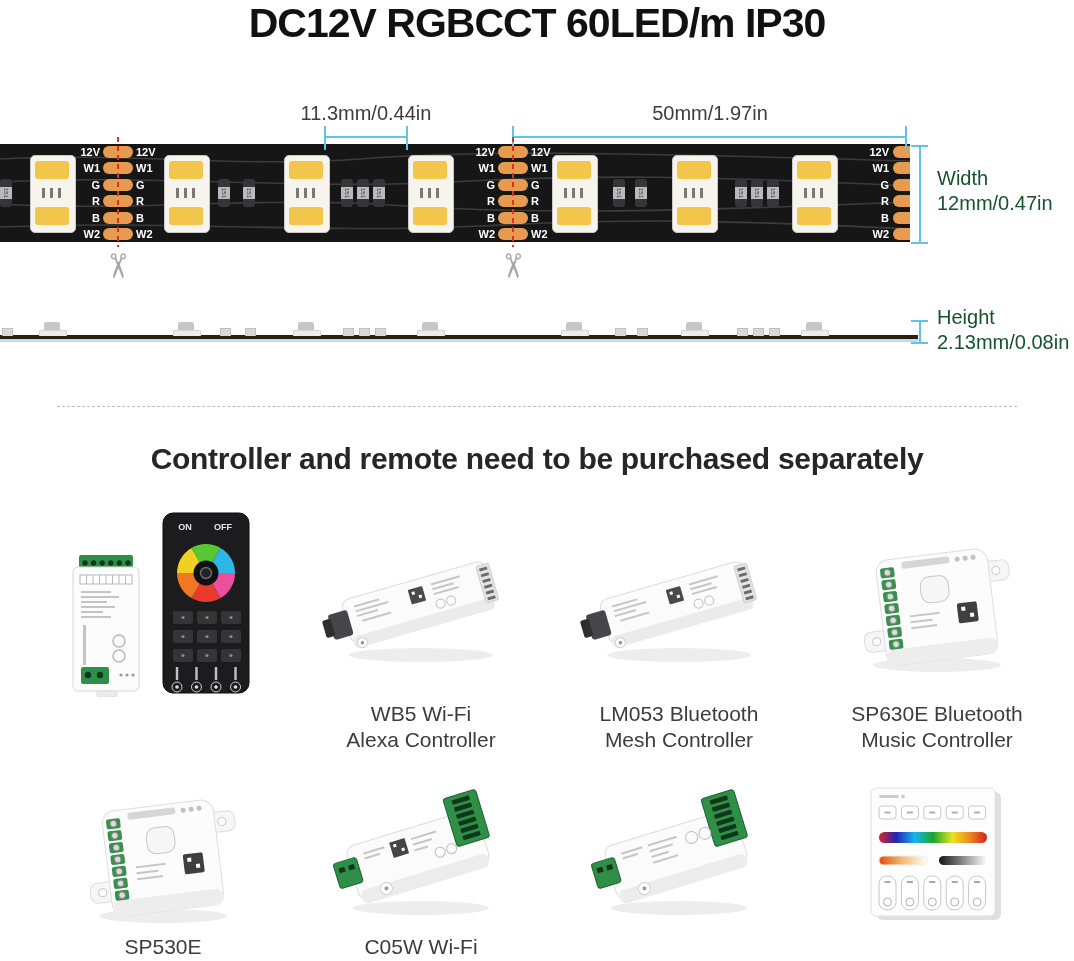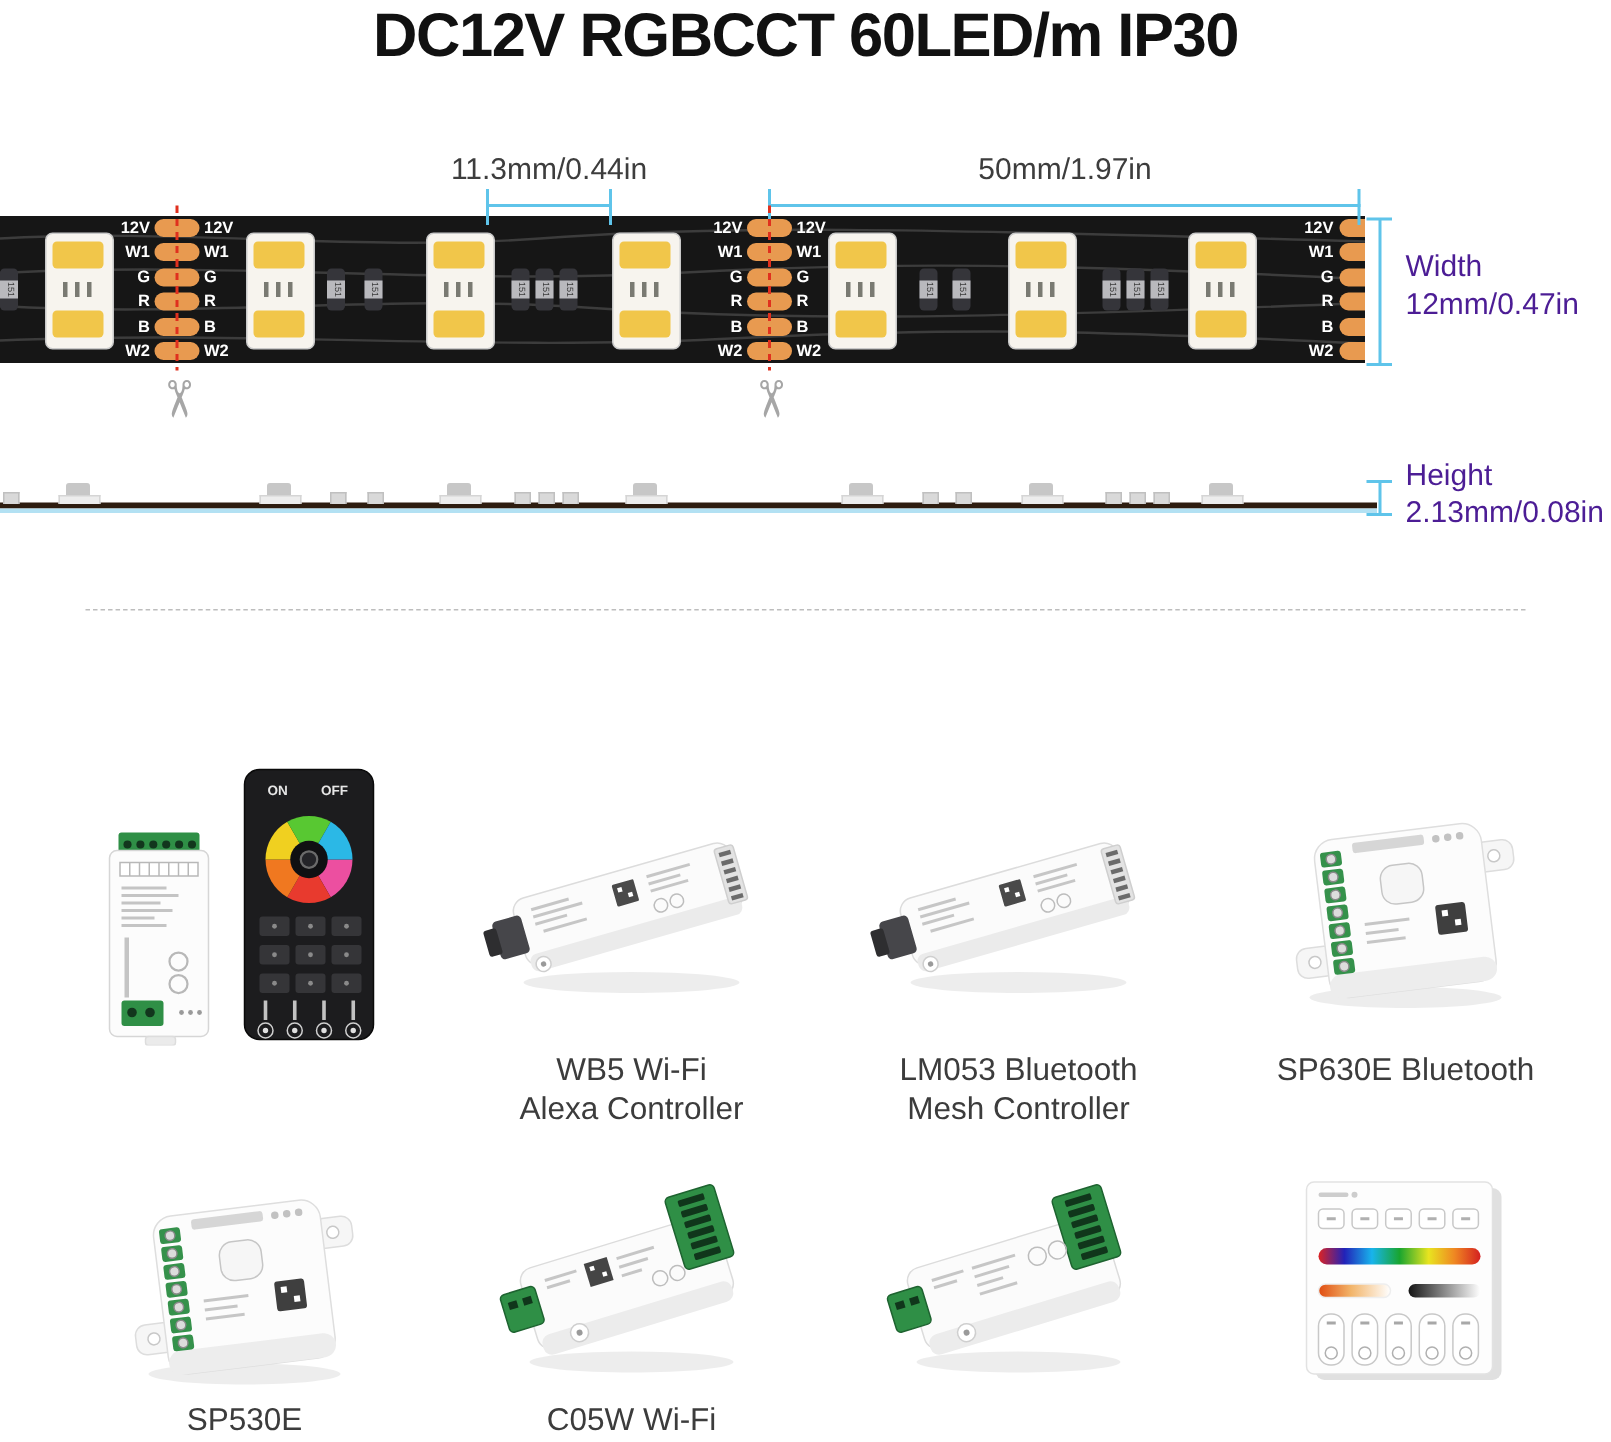--- a/index.html
+++ b/index.html
@@ -9,21 +9,21 @@
          font-size:41px;font-weight:bold;letter-spacing:-1px;color:#111;}
   .strip{position:absolute;left:0;top:144px;width:910px;height:98px;background:#161616;}
   .traces{position:absolute;left:0;top:0;}
   .sideview{position:absolute;left:0;top:322px;width:918px;height:22px;}
   .sv-pcb{position:absolute;left:0;top:13px;width:918px;height:4px;background:#2e1d10;}
   .sv-blue{position:absolute;left:0;top:17px;width:918px;height:3px;background:#b3e1f3;}
   .hline{position:absolute;height:2px;background:#5fc4ea;}
   .vtick{position:absolute;width:2px;background:#5fc4ea;}
   .htick{position:absolute;height:2px;background:#5fc4ea;}
   .dimtext{position:absolute;font-size:20px;color:#3d3d3d;}
-  .dimblock{position:absolute;font-size:20px;color:#4c1d95;line-height:25px;}
+  .dimblock{position:absolute;font-size:20px;color:#14532d;line-height:25px;}
   .divider{position:absolute;left:57px;top:406px;width:960px;border-top:1px dashed #bdbdbd;}
   .heading{position:absolute;left:0;top:442px;width:1074px;text-align:center;
            font-size:30px;font-weight:bold;color:#262626;letter-spacing:-0.3px;}
   .grid{position:absolute;left:34px;width:1032px;display:grid;grid-template-columns:repeat(4,258px);}
   #grid1{top:511px;} #grid2{top:780px;}
   .cell{display:flex;flex-direction:column;align-items:center;}
   .imgbox{display:flex;align-items:center;justify-content:center;height:186px;}
   #grid2 .imgbox{height:150px;}
   .plabel{font-size:21px;line-height:1.25;color:#3c3c3c;text-align:center;margin-top:4px;}
 </style>
@@ -256,20 +256,21 @@
     <div class="htick" style="left:911px;top:320px;width:17px;"></div>
     <div class="htick" style="left:911px;top:342px;width:17px;"></div>
     <div class="dimblock" style="left:937px;top:305px;">
       <div>Height</div>
       <div>2.13mm/0.08in</div>
     </div>
   </div>
 
   <div class="divider"></div>
 
+  <div class="heading">Controller and remote need to be purchased separately</div>
 
   <div class="grid" id="grid1">
 
     <div class="cell">
       <div class="imgbox">
         <svg width="200" height="186" viewBox="0 0 200 186">
           <g transform="translate(10,44)">
             <rect x="6" y="0" width="54" height="16" rx="2" fill="#2f8f46"></rect>
             <g fill="#12361d">
               <circle cx="12" cy="8" r="2.7"></circle>
@@ -482,20 +483,21 @@
             <g fill="#c6c6c6">
               <rect x="72" y="84" width="30" height="2"></rect>
                 <rect x="72" y="90" width="22" height="2"></rect>
                 <rect x="72" y="96" width="26" height="2"></rect>
             </g>
           </g>
         </svg>
       </div>
       <div class="plabel">
         <div>SP630E Bluetooth</div>
+        <div>Music Controller</div>
       </div>
     </div>
   </div>
 
   <div class="grid" id="grid2">
 
     <div class="cell">
       <div class="imgbox">
         <svg width="200" height="152" viewBox="0 0 200 152">
           <ellipse cx="100" cy="137" rx="64" ry="7" fill="rgba(0,0,0,0.07)"></ellipse>

